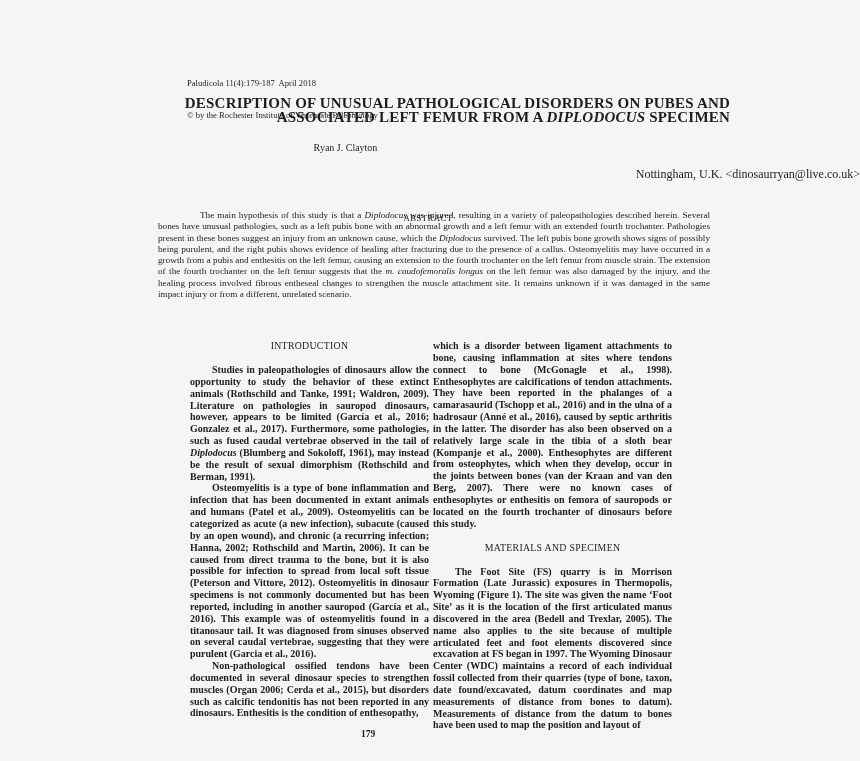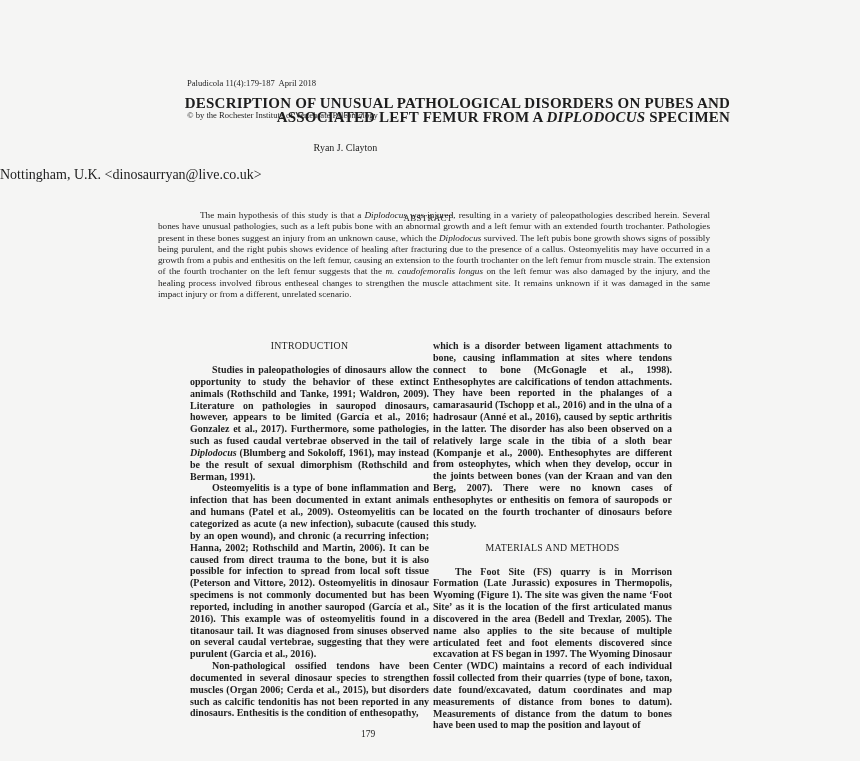--- a/index.html
+++ b/index.html
@@ -27,21 +27,21 @@
     letter-spacing: 0.2px;
   }
   .paper-title .sp-italic { font-style: italic; }
 
   .author-name {
     position: absolute; left: 0; top: 122px; width: 691px;
     text-align: center; font-size: 10px;
   }
   .author-affiliation {
     position: absolute; left: 0; top: 147px; width: 860px;
-    text-align: left; font-size: 14px;
+    text-align: right; font-size: 12px;
   }
 
   .abstract-heading {
     position: absolute; left: 0; top: 193px; width: 856px;
     text-align: center; font-size: 8.8px; letter-spacing: 0.4px;
   }
   .abstract-body {
     position: absolute; left: 158px; top: 190px; width: 552px;
     font-size: 9.2px; line-height: 11.3px;
     text-align: justify;
@@ -68,21 +68,21 @@
     text-align: justify;
     text-indent: 22px;
     margin: 0;
     font-weight: bold;
   }
   .body-par.no-indent { text-indent: 0; }
   .body-par .italic { font-style: italic; }
 
   .page-number {
     position: absolute; left: 0; top: 709px; width: 736px;
-    text-align: center; font-size: 9.5px;
+    text-align: center; font-size: 9.5px; font-weight: bold;
   }
 </style>
 </head>
 <body>
 
 <div class="page">
 
   <div class="masthead">
     <div>Paludicola 11(4):179-187  April 2018</div>
     <div>© by the Rochester Institute of Vertebrate Paleontology</div>
@@ -101,21 +101,21 @@
 
     <div class="col">
       <div class="section-heading">INTRODUCTION</div>
       <p class="body-par"><span>Studies in paleopathologies of dinosaurs allow the opportunity to study the behavior of these extinct animals (Rothschild and Tanke, 1991; Waldron, 2009). Literature on pathologies in sauropod dinosaurs, however, appears to be limited (García et al., 2016; Gonzalez et al., 2017). Furthermore, some pathologies, such as fused caudal vertebrae observed in the tail of </span><span class="italic">Diplodocus</span><span> (Blumberg and Sokoloff, 1961), may instead be the result of sexual dimorphism (Rothschild and Berman, 1991).</span></p>
       <p class="body-par">Osteomyelitis is a type of bone inflammation and infection that has been documented in extant animals and humans (Patel et al., 2009). Osteomyelitis can be categorized as acute (a new infection), subacute (caused by an open wound), and chronic (a recurring infection; Hanna, 2002; Rothschild and Martin, 2006). It can be caused from direct trauma to the bone, but it is also possible for infection to spread from local soft tissue (Peterson and Vittore, 2012). Osteomyelitis in dinosaur specimens is not commonly documented but has been reported, including in another sauropod (García et al., 2016). This example was of osteomyelitis found in a titanosaur tail. It was diagnosed from sinuses observed on several caudal vertebrae, suggesting that they were purulent (Garcia et al., 2016).</p>
       <p class="body-par">Non-pathological ossified tendons have been documented in several dinosaur species to strengthen muscles (Organ 2006; Cerda et al., 2015), but disorders such as calcific tendonitis has not been reported in any dinosaurs. Enthesitis is the condition of enthesopathy,</p>
     </div>
 
     <div class="col">
       <p class="body-par no-indent">which is a disorder between ligament attachments to bone, causing inflammation at sites where tendons connect to bone (McGonagle et al., 1998). Enthesophytes are calcifications of tendon attachments. They have been reported in the phalanges of a camarasaurid (Tschopp et al., 2016) and in the ulna of a hadrosaur (Anné et al., 2016), caused by septic arthritis in the latter. The disorder has also been observed on a relatively large scale in the tibia of a sloth bear (Kompanje et al., 2000). Enthesophytes are different from osteophytes, which when they develop, occur in the joints between bones (van der Kraan and van den Berg, 2007). There were no known cases of enthesophytes or enthesitis on femora of sauropods or located on the fourth trochanter of dinosaurs before this study.</p>
-      <div class="section-heading mid">MATERIALS AND METHODS</div>
+      <div class="section-heading mid">MATERIALS AND SPECIMEN</div>
       <p class="body-par">The Foot Site (FS) quarry is in Morrison Formation (Late Jurassic) exposures in Thermopolis, Wyoming (Figure 1). The site was given the name ‘Foot Site’ as it is the location of the first articulated manus discovered in the area (Bedell and Trexlar, 2005). The name also applies to the site because of multiple articulated feet and foot elements discovered since excavation at FS began in 1997. The Wyoming Dinosaur Center (WDC) maintains a record of each individual fossil collected from their quarries (type of bone, taxon, date found/excavated, datum coordinates and map measurements of distance from bones to datum). Measurements of distance from the datum to bones have been used to map the position and layout of</p>
     </div>
 
   </div>
 
   <div class="page-number">179</div>
 
 </div>
 
 </body></html>

